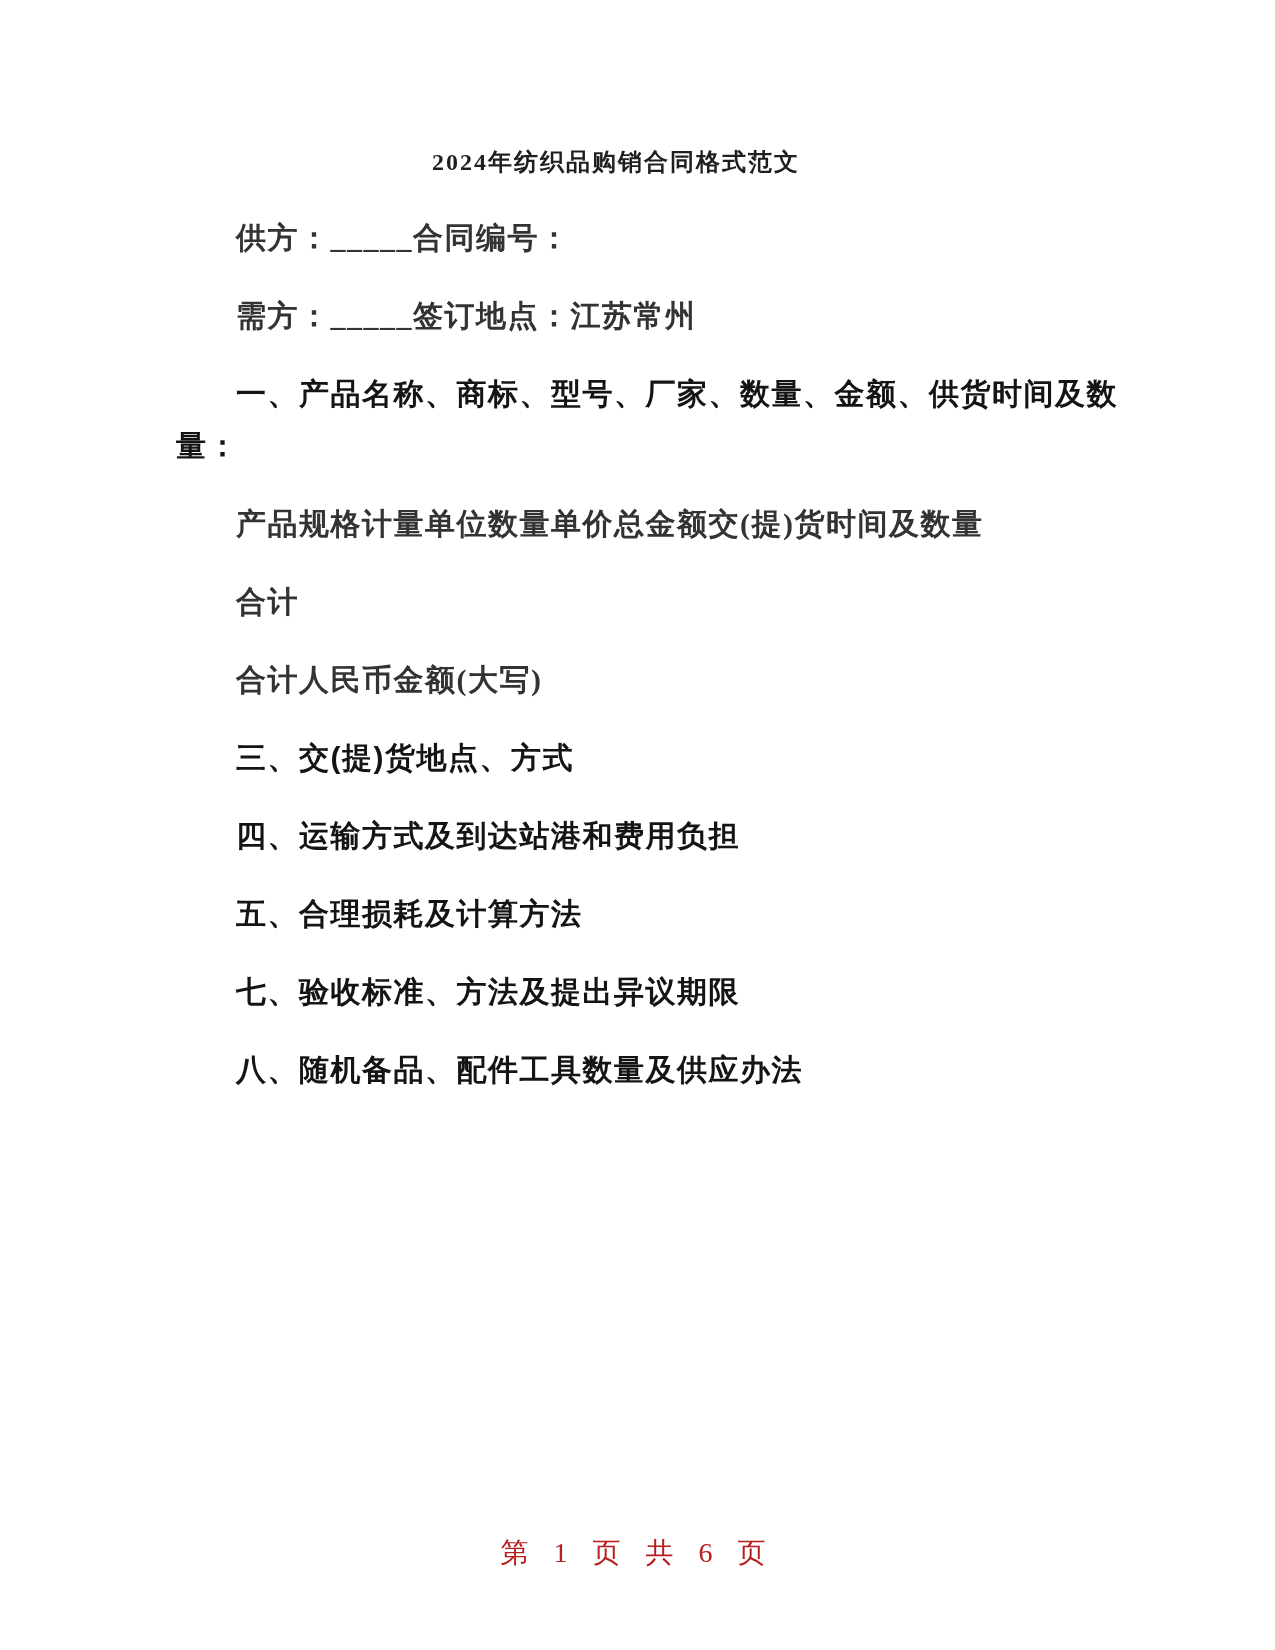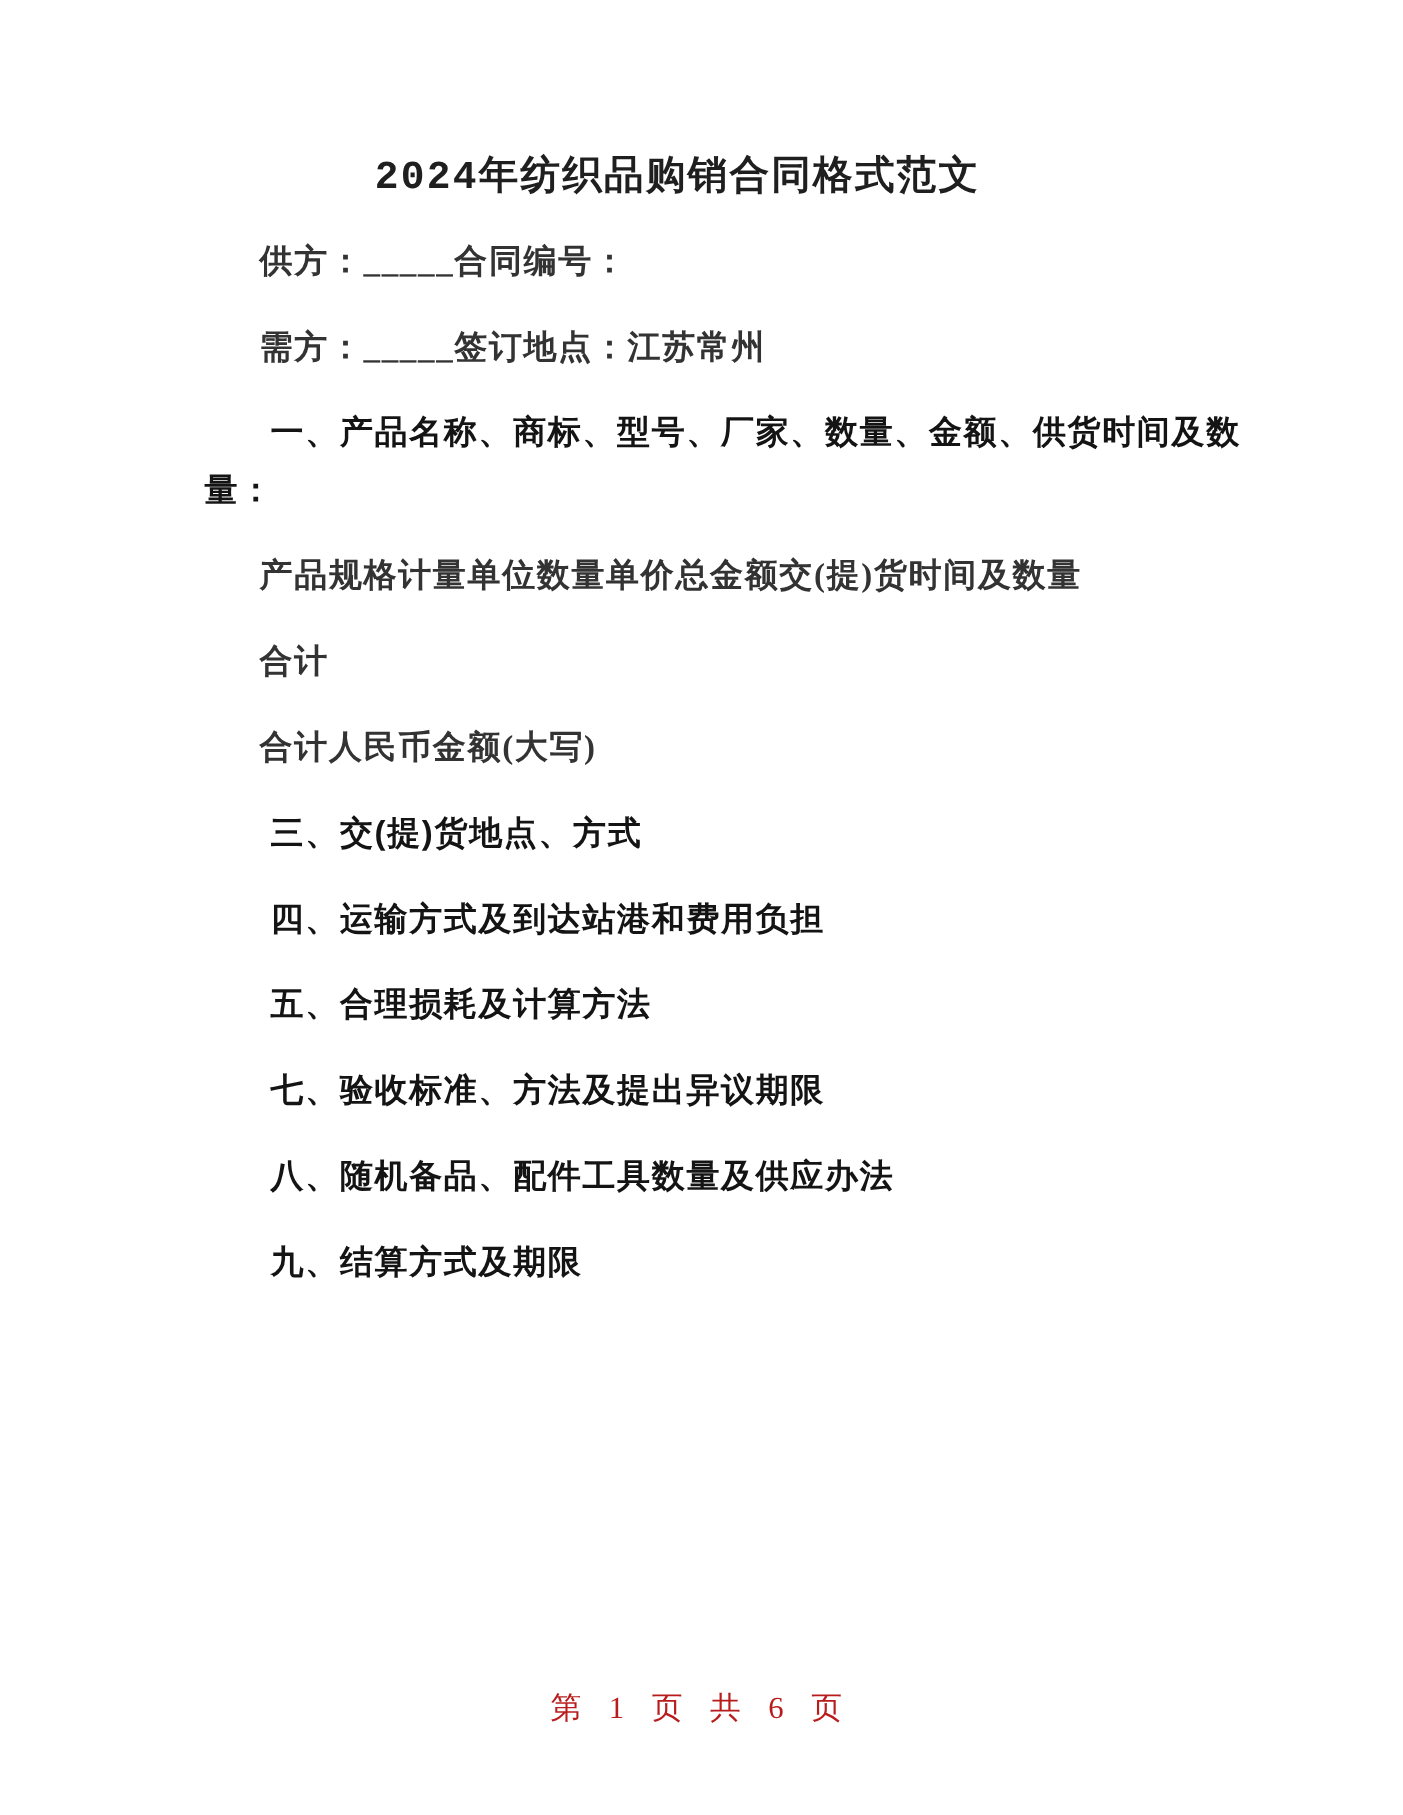--- a/index.html
+++ b/index.html
@@ -17,47 +17,46 @@
   }
   .doc-content {
     position: absolute;
     top: 140px;
     left: 176px;
     width: 960px;
   }
   .doc-title {
     width: 880px;
     text-align: center;
-    font-size: 36px;
+    font-size: 24px;
     font-weight: 600;
     letter-spacing: 2px;
     color: #1f1f1f;
     line-height: 44px;
     margin: 0 0 28px 0;
-    font-family: Liberation Mono, monospace;
+    font-family: Liberation Serif, serif;
   }
   .para {
     width: 950px;
     margin: 0 0 26px 0;
     font-size: 30px;
     line-height: 52px;
     letter-spacing: 1.5px;
     text-indent: 2em;
     word-break: break-all;
   }
   .para.body {
     font-family: "Liberation Serif", serif;
     font-weight: 700;
     color: #333333;
   }
   .para.heading {
     font-family: "Liberation Sans", sans-serif;
     font-weight: 700;
     color: #141414;
-    margin-left: 10px;
   }
   .doc-footer {
     position: absolute;
     top: 1534px;
     left: 0;
     width: 1275px;
     text-align: center;
     font-size: 28px;
     letter-spacing: 9px;
     color: #b91c1c;
@@ -74,16 +73,15 @@
   <p class="para body">需方：_____签订地点：江苏常州</p>
   <p class="para heading">一、产品名称、商标、型号、厂家、数量、金额、供货时间及数量：</p>
   <p class="para body">产品规格计量单位数量单价总金额交(提)货时间及数量</p>
   <p class="para body">合计</p>
   <p class="para body">合计人民币金额(大写)</p>
   <p class="para heading">三、交(提)货地点、方式</p>
   <p class="para heading">四、运输方式及到达站港和费用负担</p>
   <p class="para heading">五、合理损耗及计算方法</p>
   <p class="para heading">七、验收标准、方法及提出异议期限</p>
   <p class="para heading">八、随机备品、配件工具数量及供应办法</p>
-  <p class="para heading">九、结算方式及期限</p>
 </div>
 
 <div class="doc-footer">第 1 页 共 6 页</div>
 
 </body></html>

